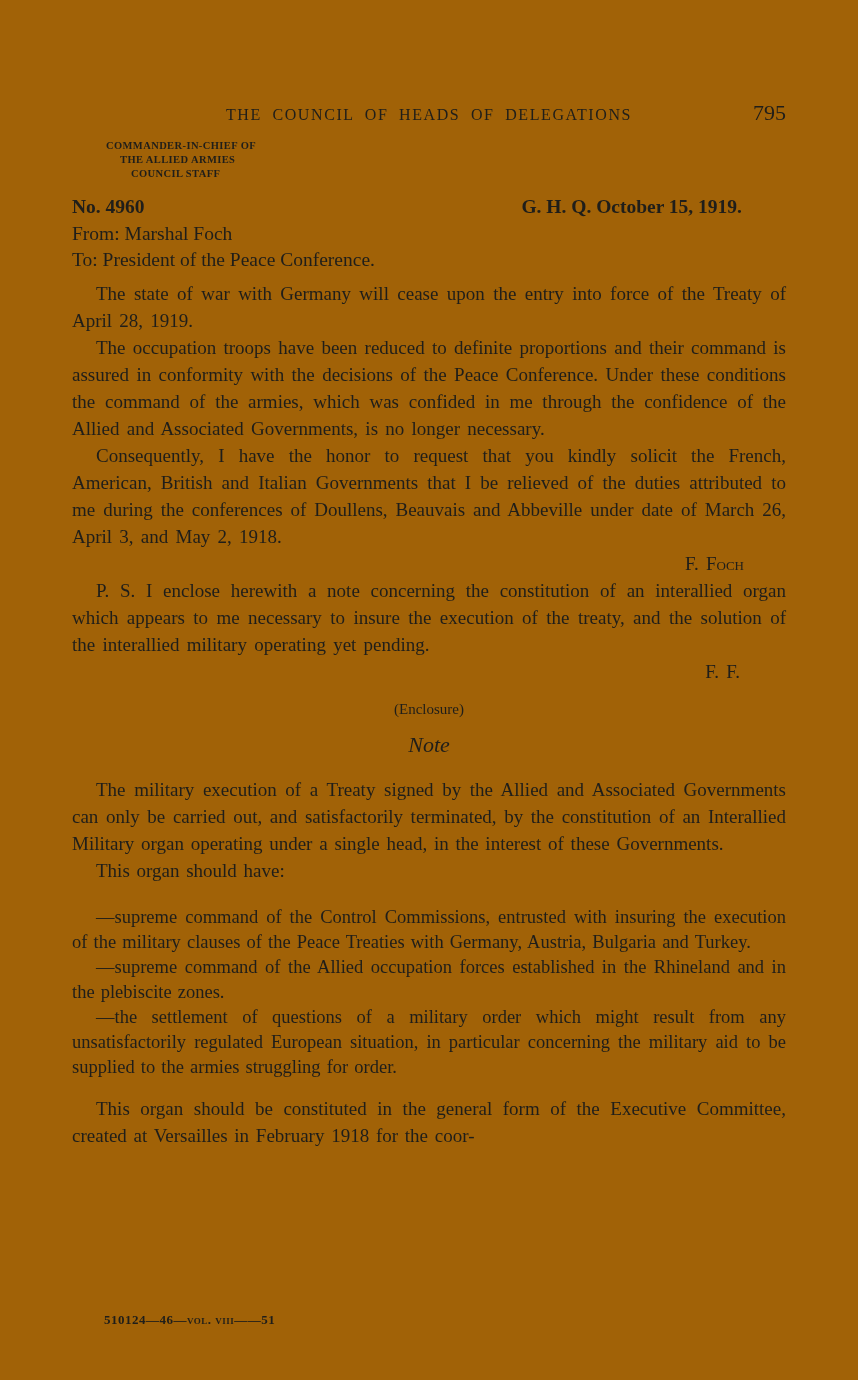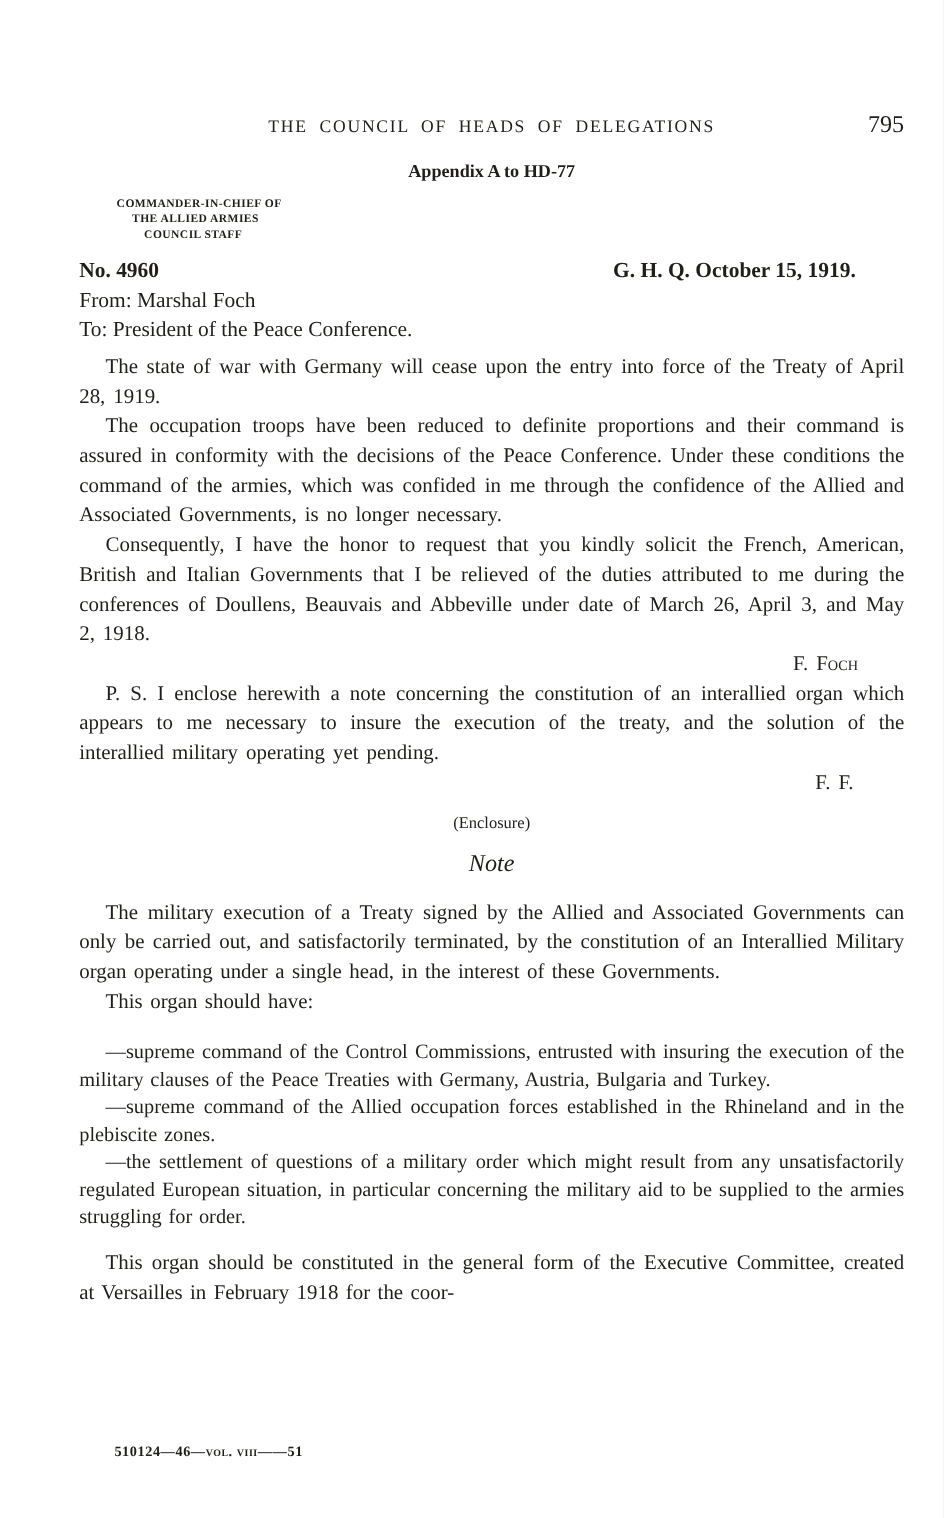--- a/index.html
+++ b/index.html
@@ -5,25 +5,25 @@
   html, body {
     margin: 0;
     padding: 0;
     background: #e9e7e1;
   }
   .page {
     position: relative;
     width: 858px;
     height: 1380px;
     margin: 0 auto;
-    background: #ffffff;
+    background: #a16207;
     color: #1f1e1a;
     font-family: "Liberation Serif", serif;
     box-sizing: border-box;
-    padding: 100px 36px 0 72px;
+    padding: 100px 72px 0 72px;
     overflow: hidden;
   }
   .running-head {
     display: flex;
     align-items: baseline;
   }
   .rh-spacer { width: 56px; }
   .rh-title {
     flex: 1;
     text-align: center;
@@ -136,21 +136,20 @@
 <body>
 
 <div class="page">
 
   <div class="running-head">
     <span class="rh-spacer"></span>
     <span class="rh-title">THE COUNCIL OF HEADS OF DELEGATIONS</span>
     <span class="rh-page">795</span>
   </div>
 
-  <div class="appendix-title">Appendix A to HD-77</div>
 
   <div class="letterhead">
     <div class="lh-1">COMMANDER-IN-CHIEF OF</div>
     <div class="lh-2">THE ALLIED ARMIES</div>
     <div class="lh-3">COUNCIL STAFF</div>
   </div>
 
   <div class="doc-row">
     <span>No. 4960</span>
     <span class="dateline">G. H. Q. October 15, 1919.</span>

